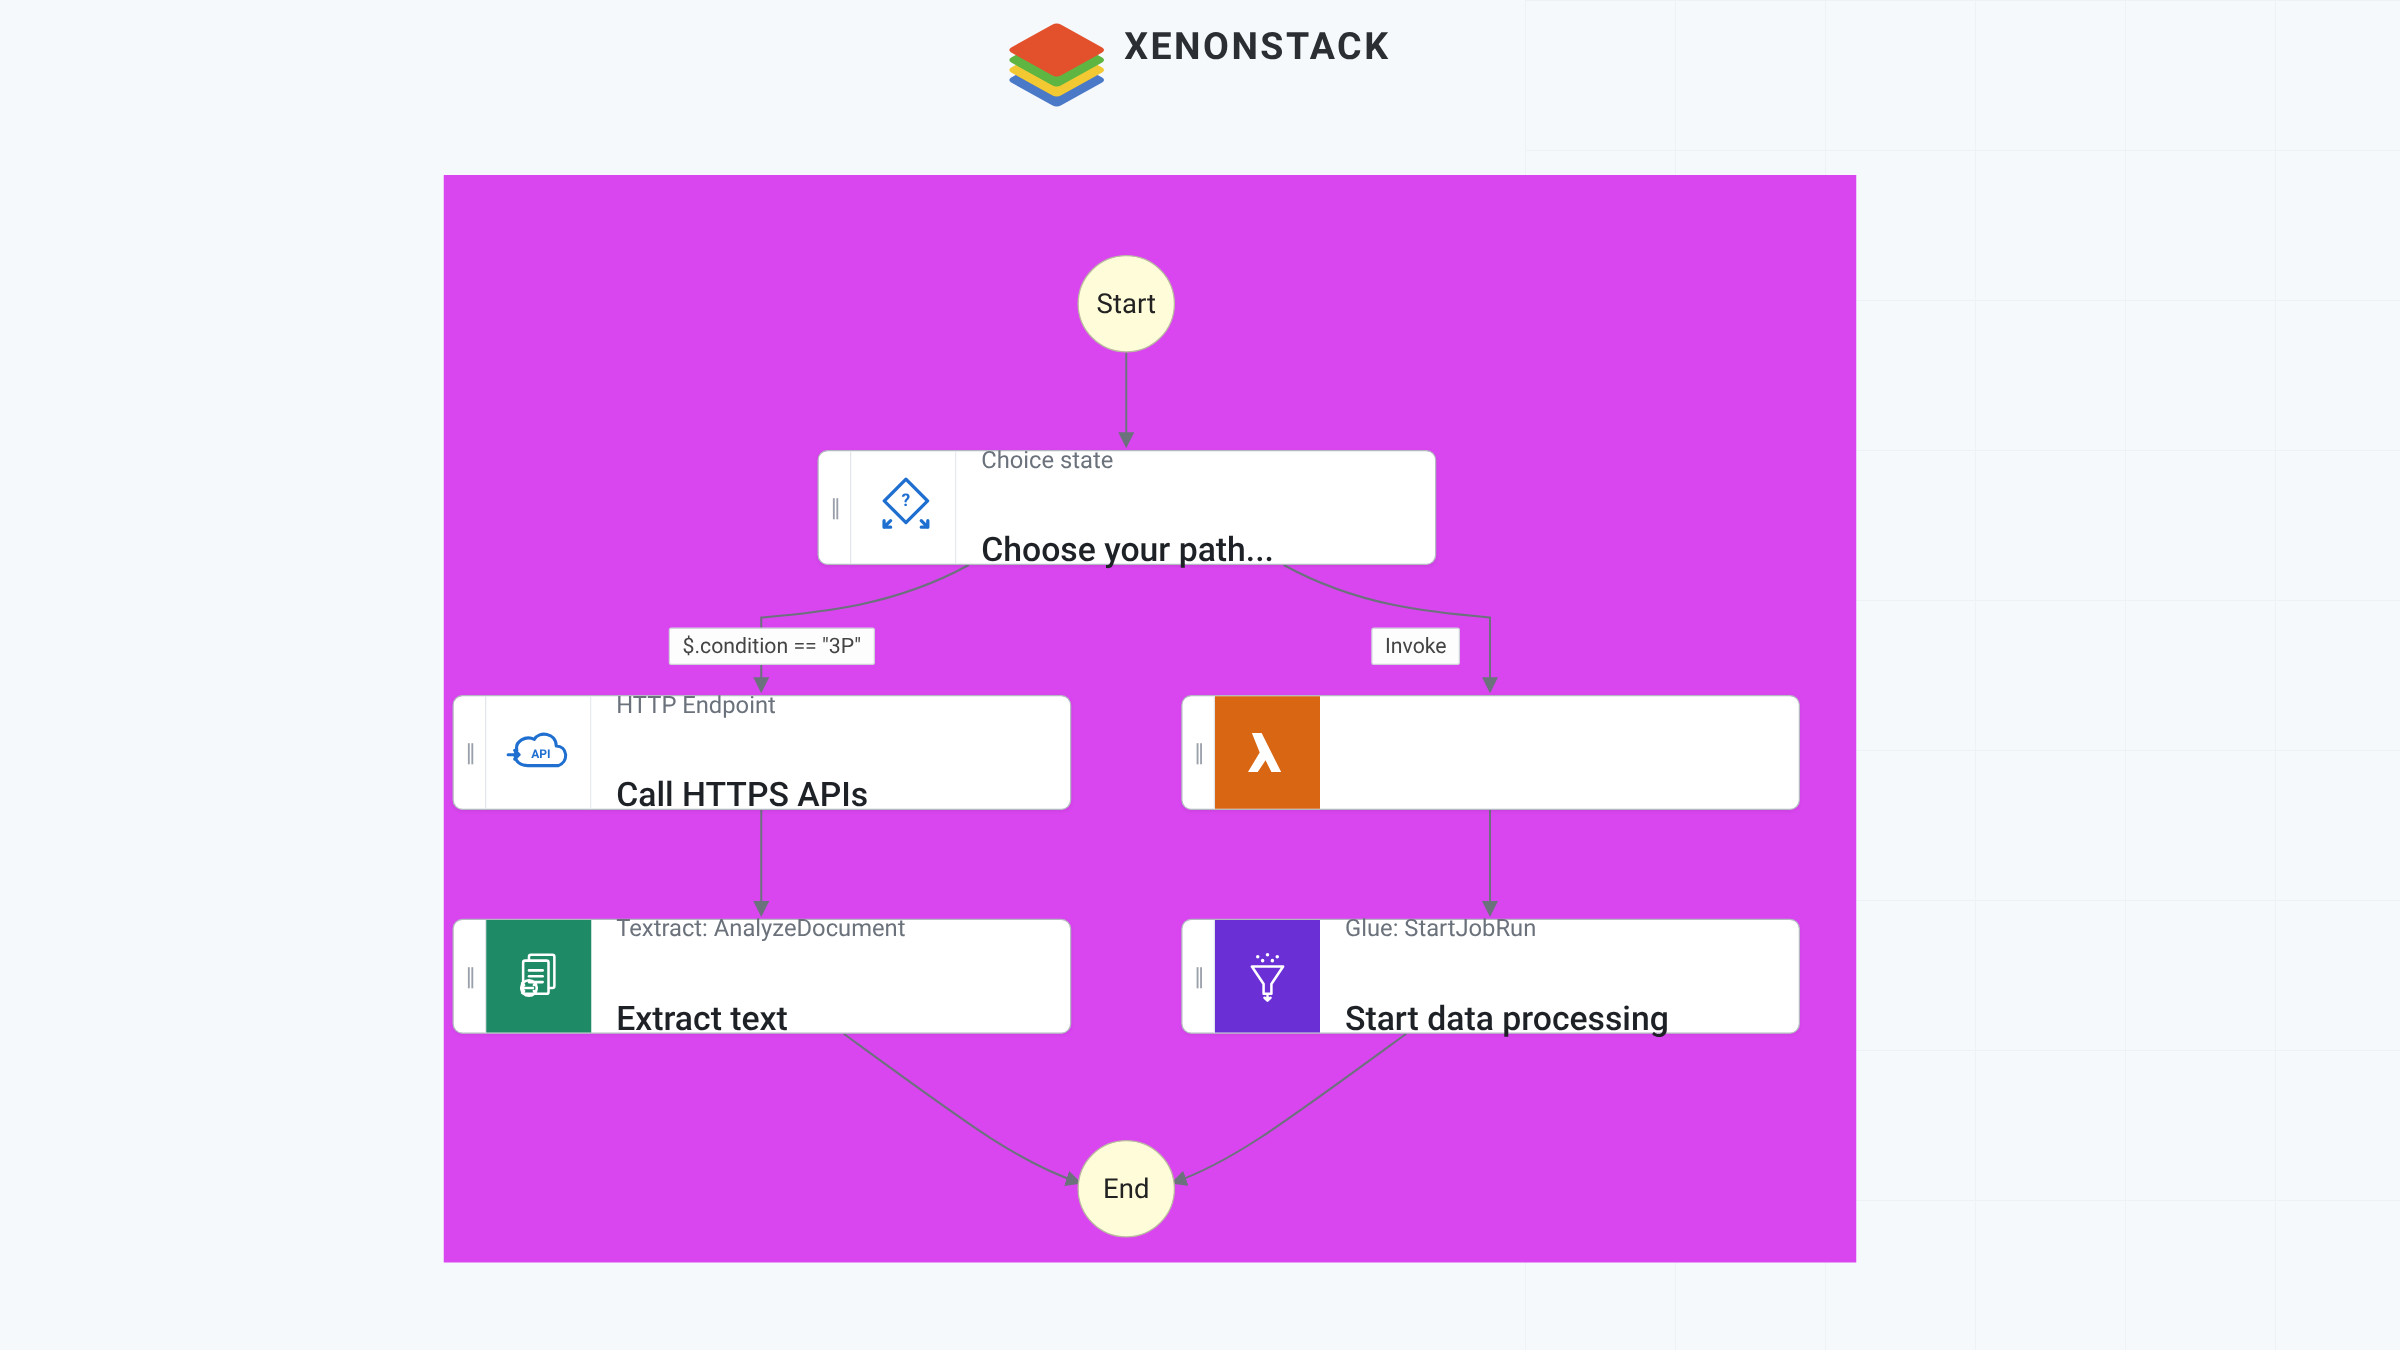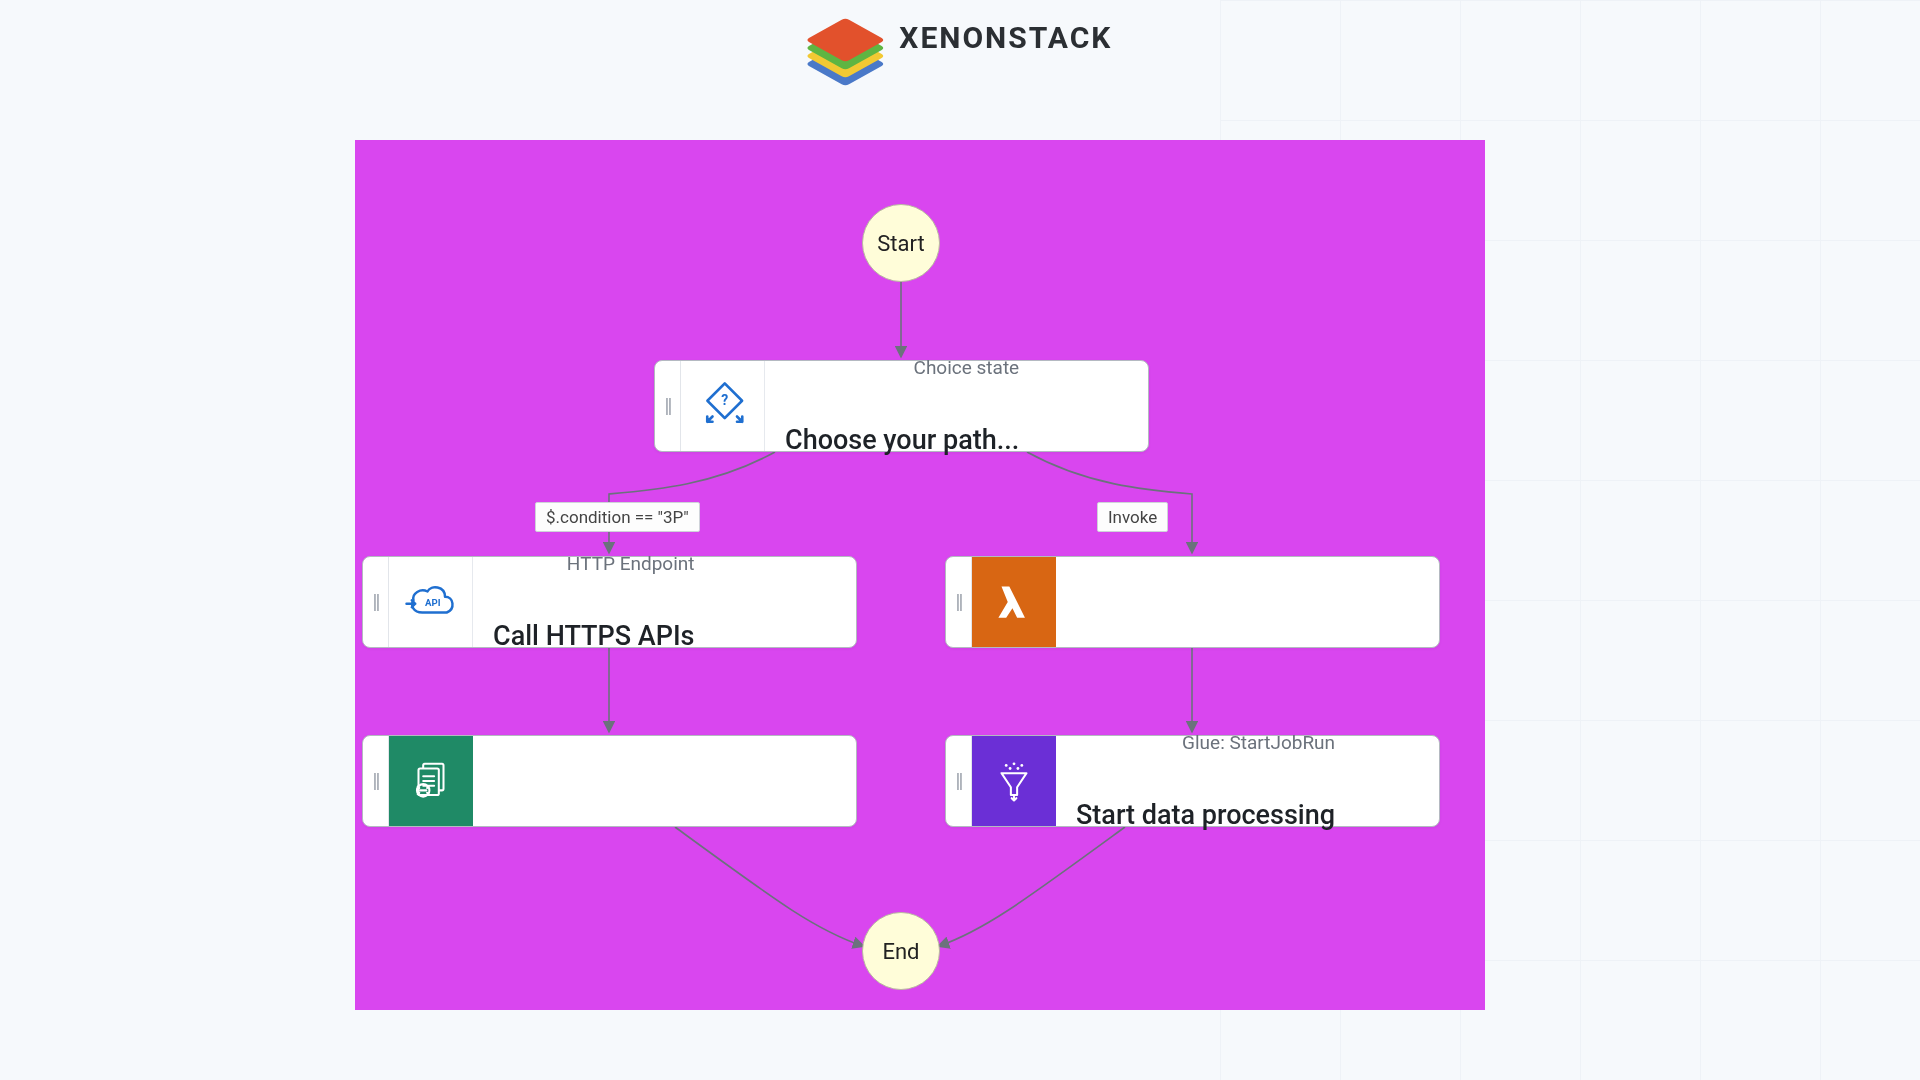--- a/index.html
+++ b/index.html
@@ -109,21 +109,21 @@
     border-right: 1px solid #e6e9ee;
   }
   .icon-cell.bg { border-right: none; }
   .txt {
     display: flex;
     flex-direction: column;
     justify-content: center;
     padding: 0 20px;
     gap: 4px;
   }
-  .sub { font-size: 19px; color:#6b727c;text-align:right; }
+  .sub { font-size: 19px; color:#6b727c; }
   .main { font-size: 27px; font-weight: 500; color:#1e2227;margin-top:41px; }
   
   .icon-cell svg { width: 56px; height: 56px; }
   .icon-cell.bg svg { width: 50px; height: 50px; }
   
   .choice { left: 299px; top: 220px; width: 495px; }
   .http   { left: 7px;   top: 416px; width: 495px; }
   .lambda { left: 590px; top: 416px; width: 495px; }
   .textract{left: 7px;   top: 595px; width: 495px; }
   .glue   { left: 590px; top: 595px; width: 495px; }
@@ -246,20 +246,24 @@
           <rect x="16" y="16" width="26" height="34" rx="2" fill="#1f8a66"></rect>
           <line x1="22" y1="26" x2="36" y2="26"></line>
           <line x1="22" y1="32" x2="36" y2="32"></line>
           <line x1="22" y1="38" x2="36" y2="38"></line>
           <circle cx="22" cy="44" r="8"></circle>
           <line x1="18" y1="44" x2="26" y2="44"></line>
           <path d="M17 41 L15 39 M27 41 L29 39 M17 47 L15 49 M27 47 L29 49"></path>
         </g>
       </svg>
     </div>
+    <div class="txt">
+      <div class="sub">Textract: AnalyzeDocument</div>
+      <div class="main">Extract text</div>
+    </div>
   </div>
 
   <div class="state glue">
     <div class="handle">||</div>
     <div class="icon-cell bg" style="background:#6b2fd6">
       <svg viewBox="0 0 64 64">
         <g fill="none" stroke="#fff" stroke-width="2.6" stroke-linecap="round" stroke-linejoin="round">
           <path d="M16 22 L48 22 L36 40 L36 50 L28 50 L28 40 Z"></path>
           <circle cx="22" cy="12" r="1.8" fill="#fff" stroke="none"></circle>
           <circle cx="32" cy="10" r="1.8" fill="#fff" stroke="none"></circle>

